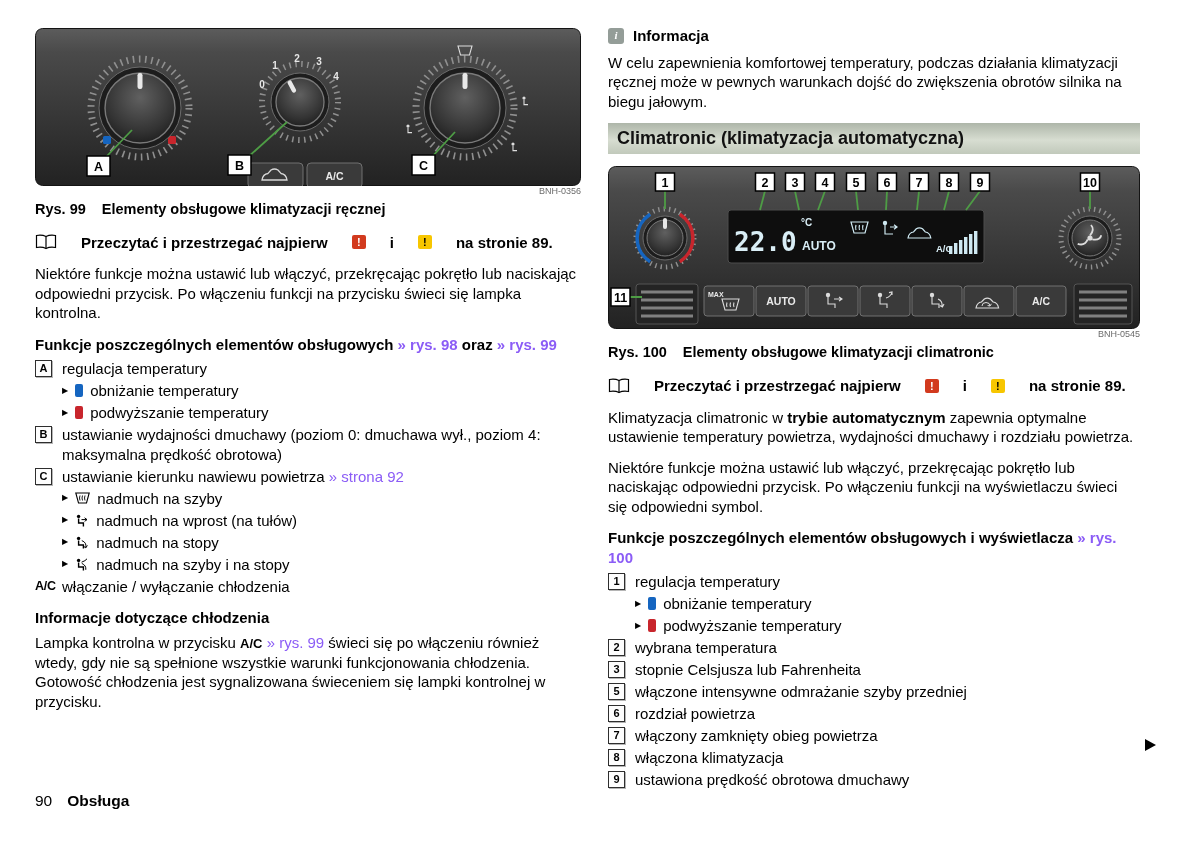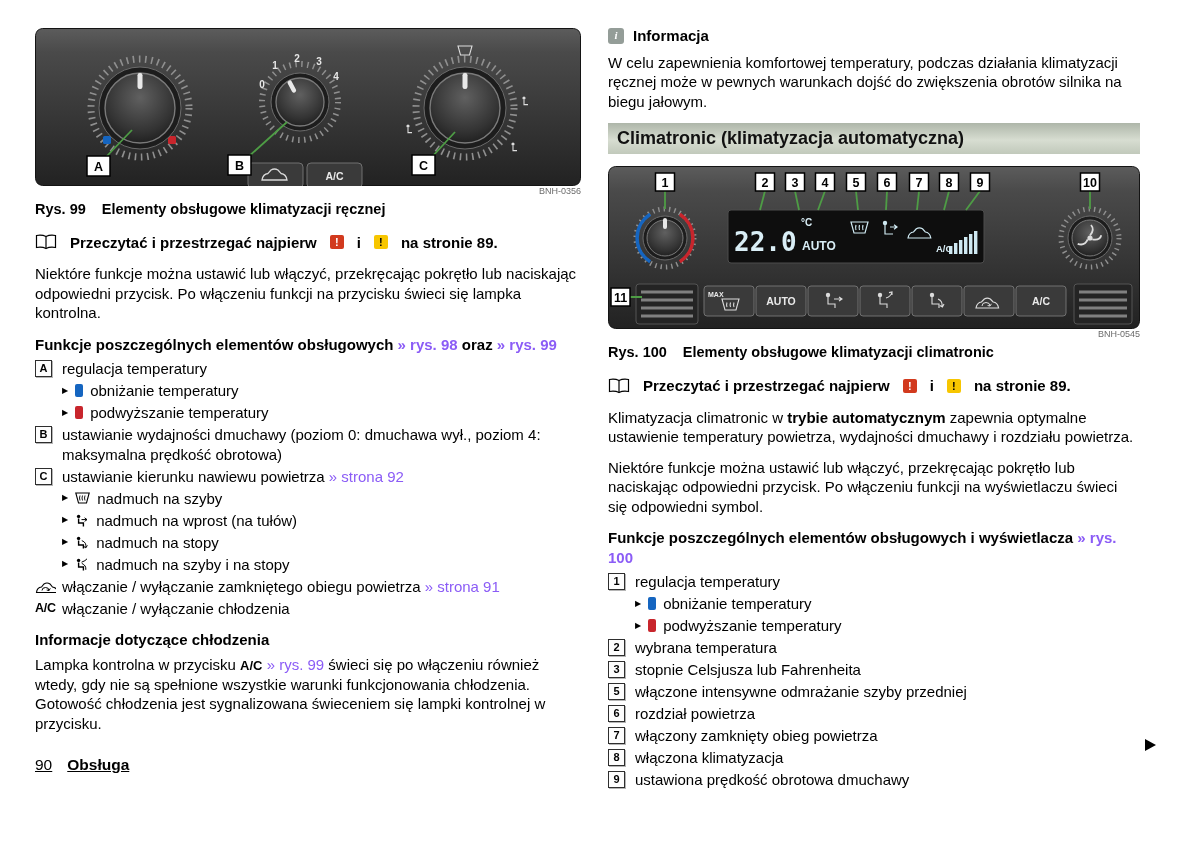--- a/index.html
+++ b/index.html
@@ -8,21 +8,21 @@
   .page { position:relative; width:1200px; height:845px; background:#fff; overflow:hidden; }
   .col { position:absolute; font-size:15px; line-height:1.3; }
   .col-left  { left:35px;  top:28px; width:546px; }
   .col-right { left:608px; top:26px; width:532px; }
 
   figure { margin:0; }
   .fig-code { text-align:right; font-size:9px; color:#6b6b6b; margin-top:1px; line-height:1.1; }
   figcaption { font-size:14.5px; font-weight:bold; margin-top:3px; }
   .fig-label { margin-right:16px; }
 
-  .read-first { margin:14px 0 12px; font-weight:bold; display:flex; align-items:center; gap:13px; }
+  .read-first { margin:14px 0 12px; font-weight:bold; display:flex; align-items:center; gap:24px; }
   .warn { display:inline-block; width:14px; height:14px; font-size:11px; font-weight:bold;
           text-align:center; line-height:14px; border-radius:2px; flex:0 0 auto; }
   .warn-red    { background:#d23a1e; color:#fff; }
   .warn-yellow { background:#f7c600; color:#000; }
 
   p.body { margin:0 0 11px; }
   .bold-head { font-weight:bold; margin:12px 0 5px; }
   .glink { color:#8b5cf6; text-decoration:none; cursor:pointer; }
   .bold { font-weight:bold; }
   .acword { font-weight:bold; font-size:13px; }
@@ -41,21 +41,21 @@
   .ticon-up   { background:#c8252c; }
   .sicon { flex:0 0 auto; }
 
   .info-head { display:flex; align-items:center; gap:9px; font-weight:bold; margin-bottom:7px; }
   .info-icon { width:16px; height:16px; background:#949d98; color:#fff; border-radius:3px; font-size:11px;
                text-align:center; line-height:15px; font-family:"Liberation Serif",serif;
                font-style:italic; font-weight:bold; flex:0 0 auto; }
   .section-bar { margin:12px 0 12px; padding:4px 9px; font-weight:bold; font-size:18px; color:#111;
                  background:linear-gradient(180deg,#aeb6a9 0%,#d7ddd1 55%,#c1c9bb 100%); }
 
-  .footer { position:absolute; left:35px; top:756px; font-size:15.5px;text-decoration:underline; }
+  .footer { position:absolute; left:35px; top:792px; font-size:15.5px; }
   .footer .num { margin-right:15px; }
   .footer .sec { font-weight:bold; }
   .next-arrow { position:absolute; left:1145px; top:739px; width:0; height:0;
                 border-left:11px solid #000; border-top:6.5px solid transparent; border-bottom:6.5px solid transparent; }
 
   
   .panel { display:block; border-radius:7px; }
   .cline  { stroke:#4e9d45; stroke-width:1.8; }
   .cbox   { fill:#fff; stroke:#000; stroke-width:1.5; }
   .cbox-t { font-size:12.5px; font-weight:bold; text-anchor:middle; fill:#000; }
@@ -240,28 +240,20 @@
       <div class="sub">
         <span class="tri">▶</span>
         <svg class="sicon" width="14" height="13" viewBox="0 0 14 13">
           <circle cx="3.6" cy="2.4" r="1.7" fill="#000"></circle>
           <path d="M3.6,4.4 V9 H8.4 V12.4" fill="none" stroke="#000" stroke-width="1.4"></path>
           <path d="M6.6,4.2 q4,-1.4 5.4,-3.4 M6.8,5.4 q4.6,2 4,6.4" fill="none" stroke="#000" stroke-width="1"></path>
         </svg>
         <span>nadmuch na szyby i na stopy</span>
       </div>
 
-      <div class="ditem">
-        <svg class="marker-svg" width="21" height="13" viewBox="0 0 21 13">
-          <path d="M1.5,11.5 q0.5,-5 5,-5.5 l2.5,-3 q3,-2 6,0 l2.5,3 q4.5,0.5 5,5.5 z" fill="none" stroke="#000" stroke-width="1.1"></path>
-          <path d="M7,9.5 a3.5,3 0 1 1 7,0 M14,9.5 l1.3,-2.1 M14,9.5 l-2.3,-0.5" fill="none" stroke="#000" stroke-width="1"></path>
-        </svg>
-        <span>włączanie / wyłączanie zamkniętego obiegu powietrza</span>
-        <a class="glink">» strona 91</a>
-      </div>
 
       <div class="ditem">
         <span class="marker-txt">A/C</span>
         <span>włączanie / wyłączanie chłodzenia</span>
       </div>
     </div>
 
     <p class="bold-head">Informacje dotyczące chłodzenia</p>
     <p class="body">
       <span>Lampka kontrolna w przycisku</span>

